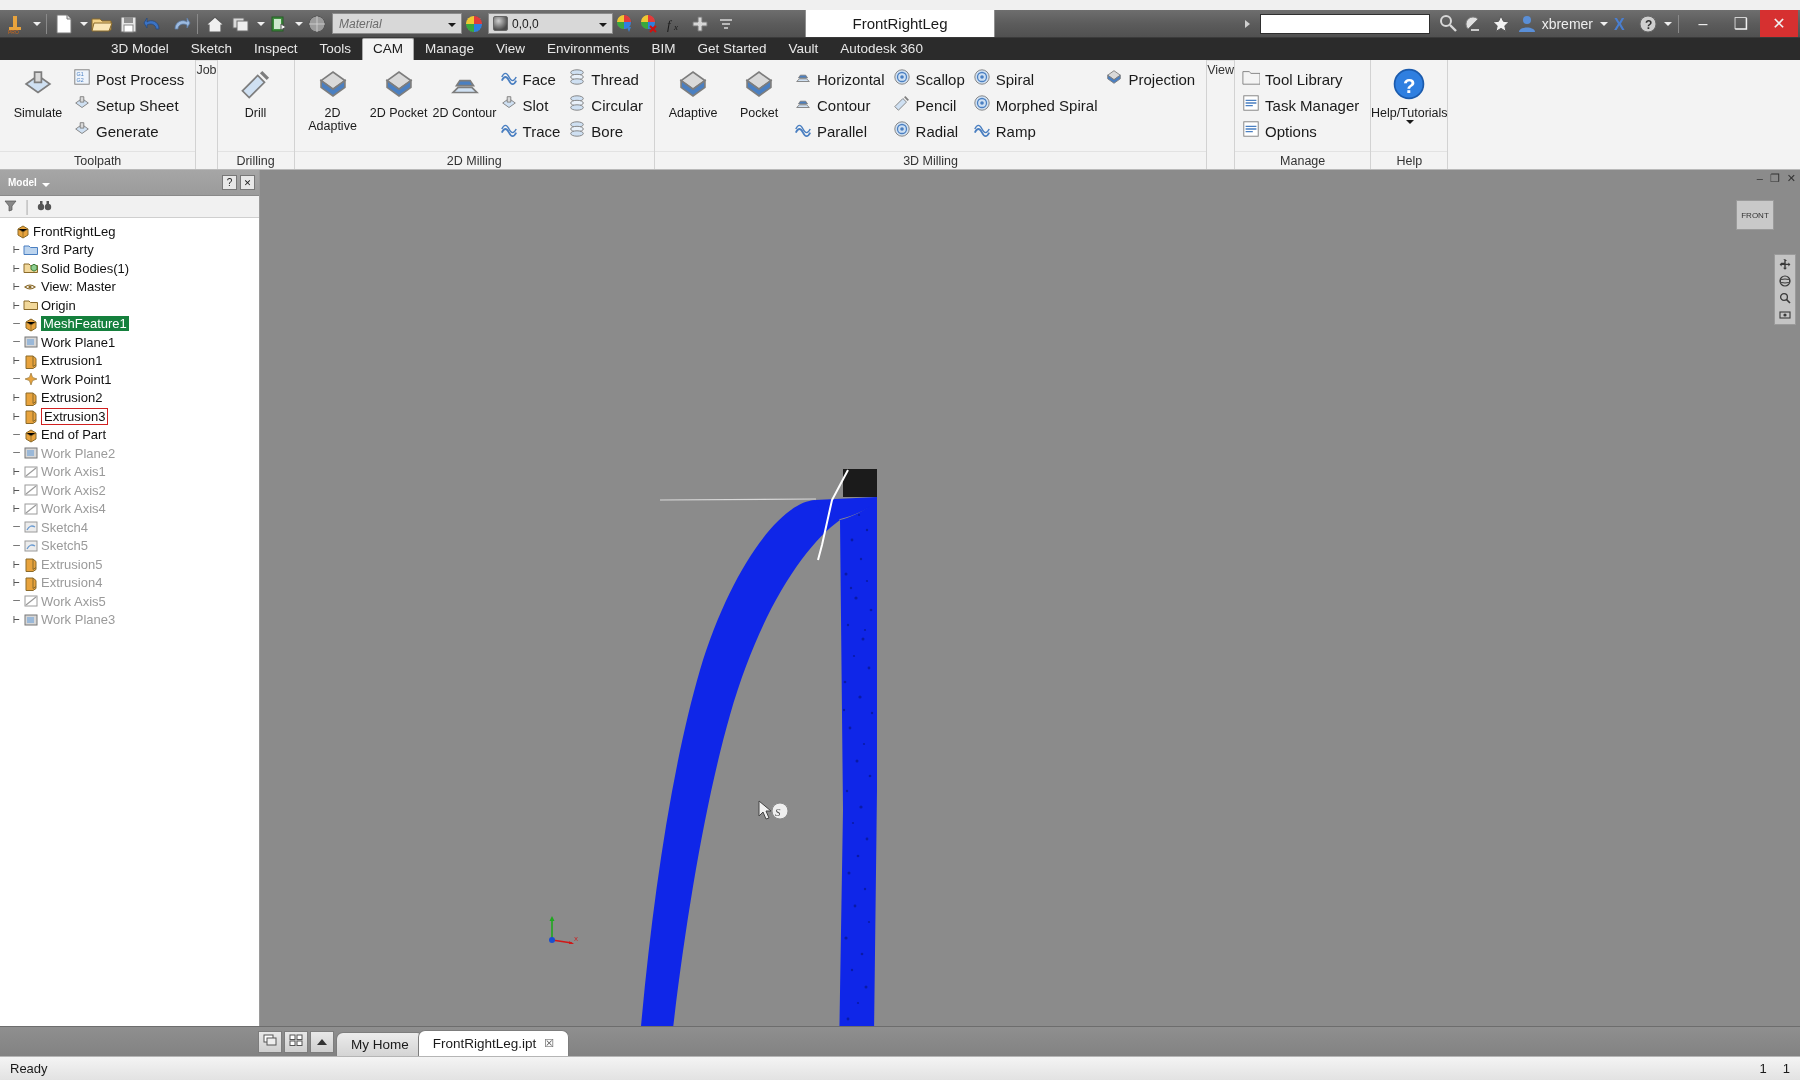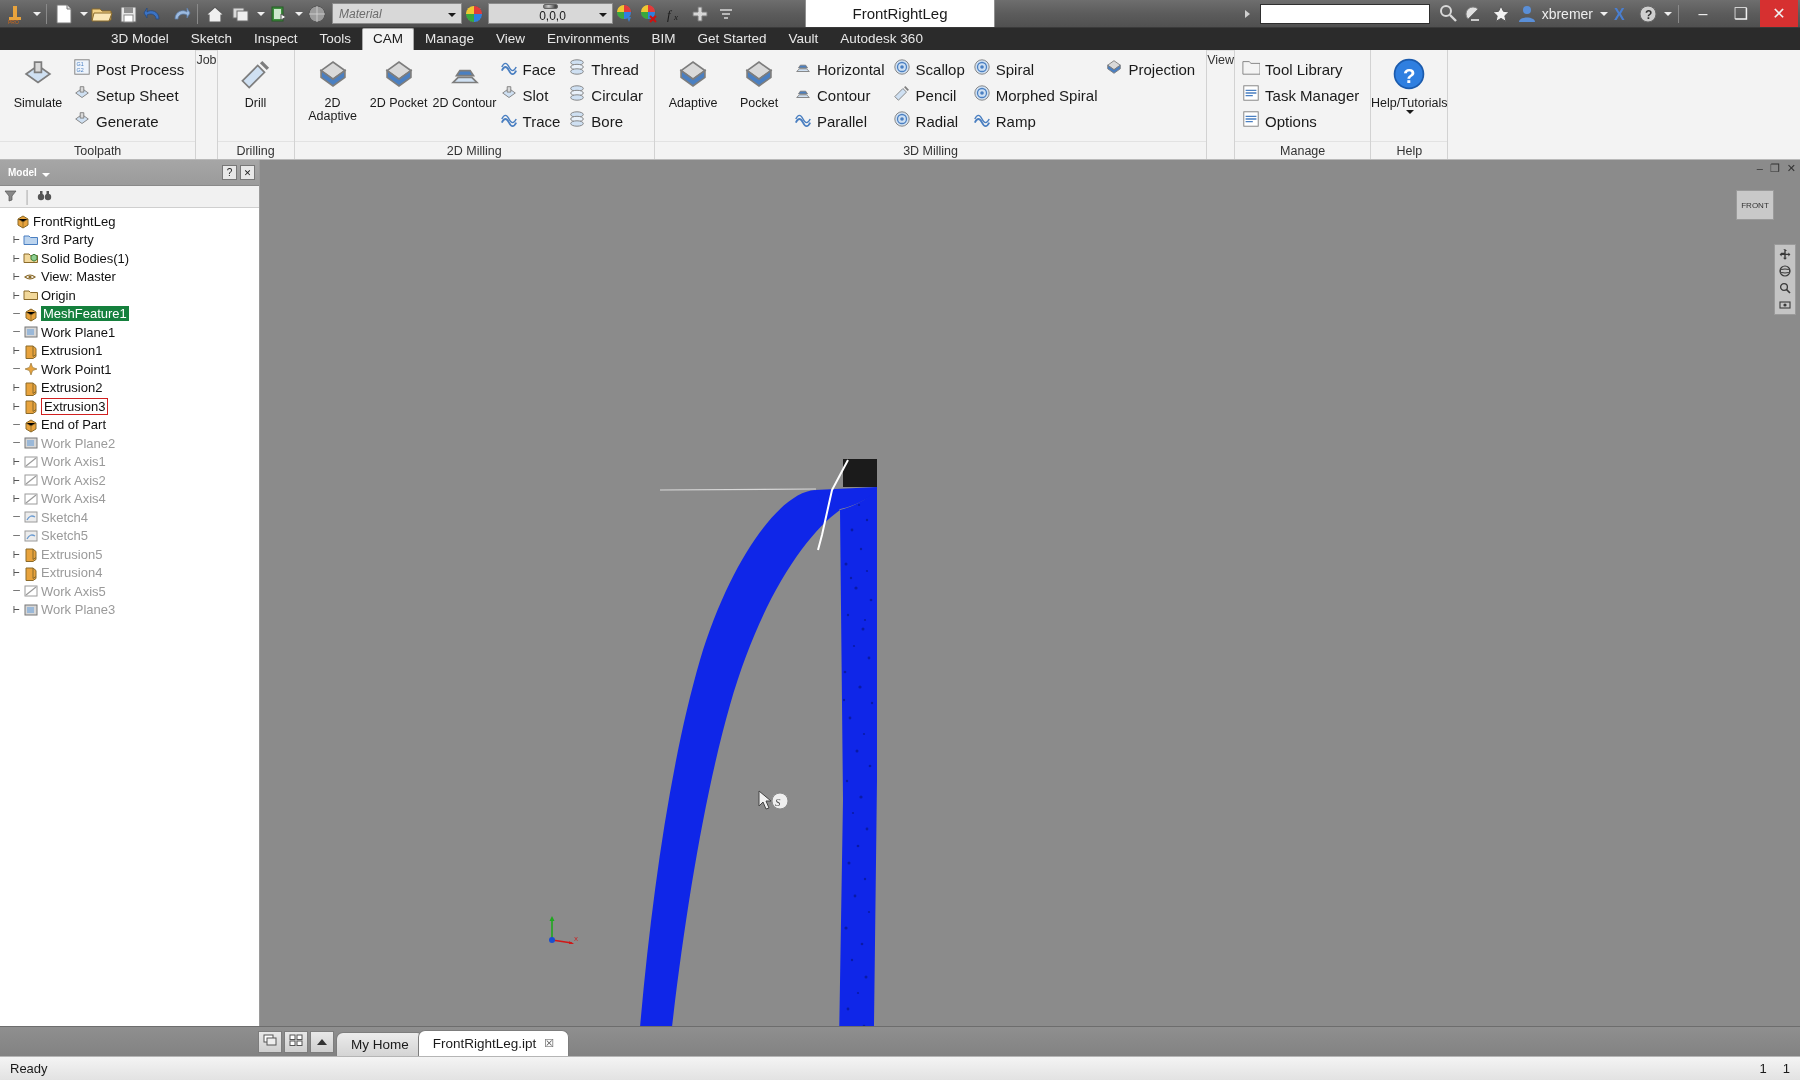--- a/index.html
+++ b/index.html
@@ -11,20 +11,21 @@
   }
   #app { position: relative; width: 1800px; height: 1080px; display: flex; flex-direction: column; }
 
   
   .titlebar {
     height: 28px; flex: 0 0 28px;
     background: linear-gradient(to bottom, #6e6e6e 0%, #5c5c5c 50%, #505050 100%);
     display: flex; align-items: center;
     border-bottom: 1px solid #3a3a3a;
     position: relative;
+    margin-top: 10px;
   }
   .qat { display: flex; align-items: center; height: 100%; }
   .qat-sep { width: 1px; height: 20px; background: #8a8a8a; margin: 0 4px; }
   .ibtn {
     width: 26px; height: 26px; display: flex; align-items: center; justify-content: center;
     position: relative; cursor: default;
   }
   .ibtn svg { display: block; }
   .caret {
     width: 0; height: 0; border-left: 4px solid transparent; border-right: 4px solid transparent;
@@ -37,21 +38,21 @@
     width: 130px; height: 21px; background: #d8d8d8;
     border: 1px solid #8b8b8b; display: flex; align-items: center;
     font-size: 12px; color: #6b6b6b; font-style: italic; padding-left: 6px;
     margin-left: 2px; position: relative;
   }
   .material-box .caret { position: absolute; right: 5px; top: 9px; }
   .appear-box {
     width: 125px; height: 21px; background: #d8d8d8;
     border: 1px solid #8b8b8b; display: flex; align-items: center;
     font-size: 12px; color: #1a1a1a; padding-left: 4px;
-    margin-left: 2px; position: relative; flex-direction: column;
+    margin-left: 2px; position: relative;
   }
   .appear-box .caret { position: absolute; right: 5px; top: 9px; }
   .appear-thumb {
     width: 15px; height: 15px; border-radius: 2px; margin-right: 4px;
     background: radial-gradient(circle at 35% 30%, #cfcfcf, #4a4a4a 75%);
     border: 1px solid #666;
   }
 
   .doc-title {
     position: absolute; left: 50%; transform: translateX(-50%);

